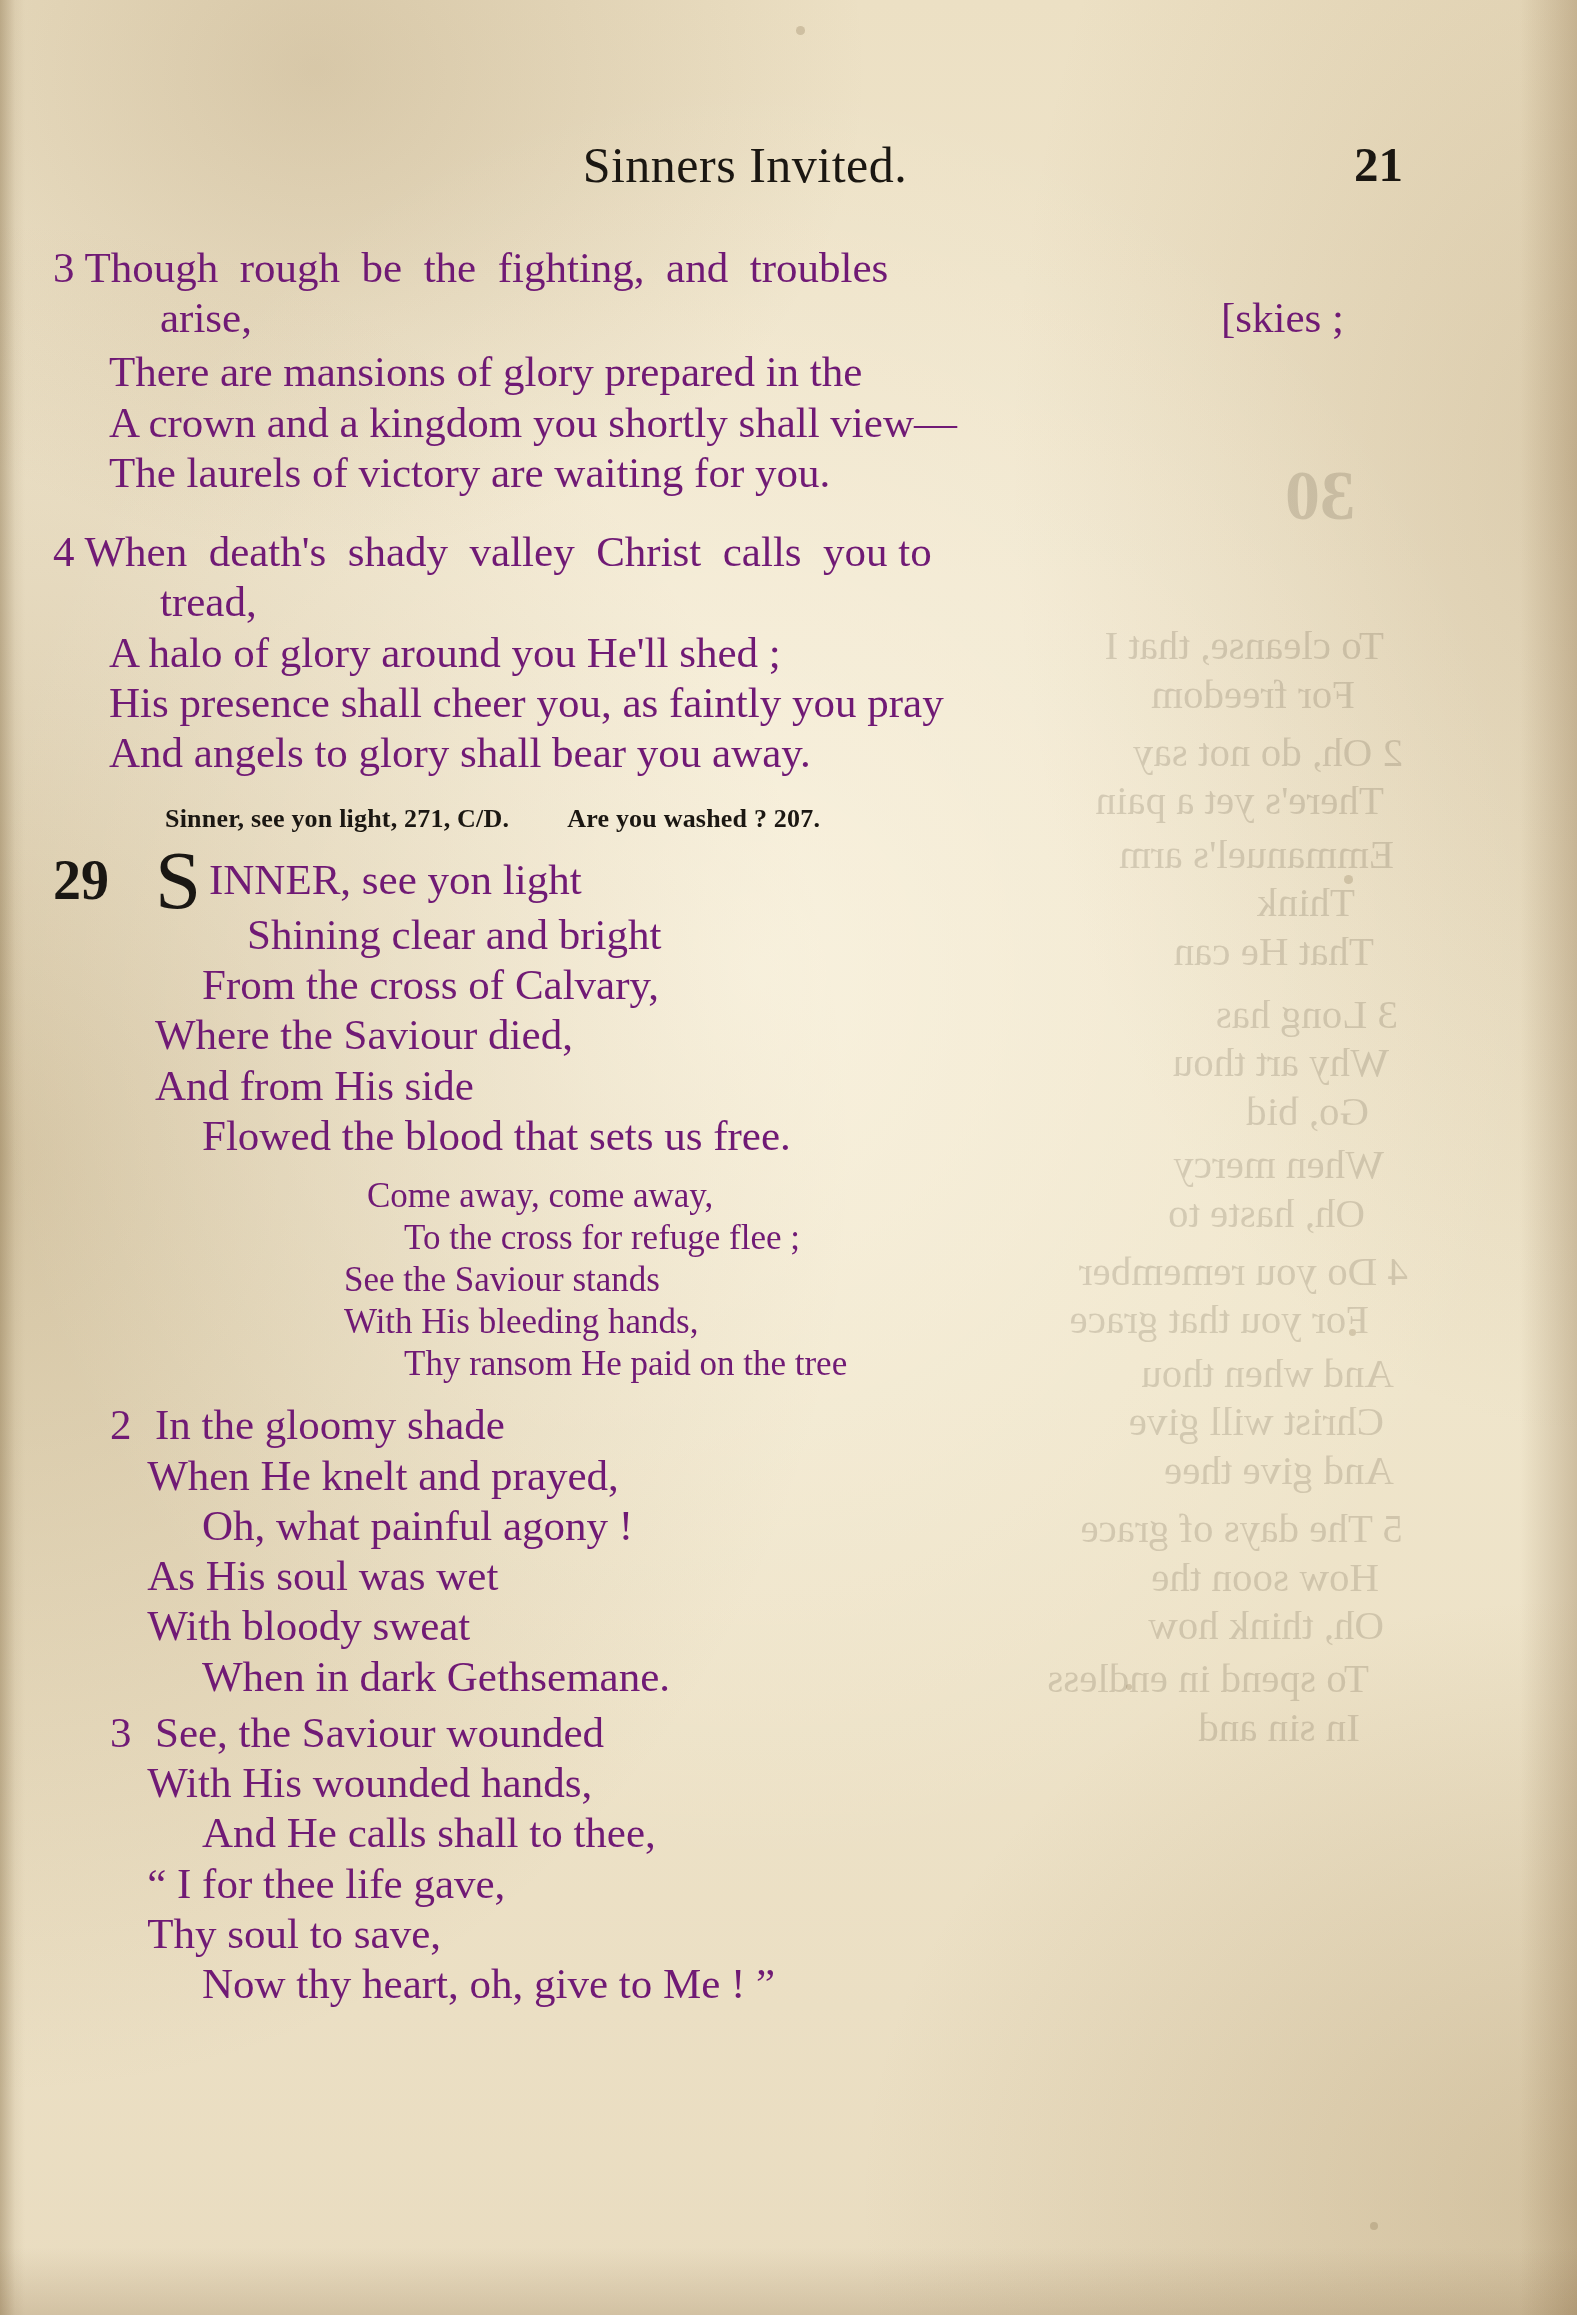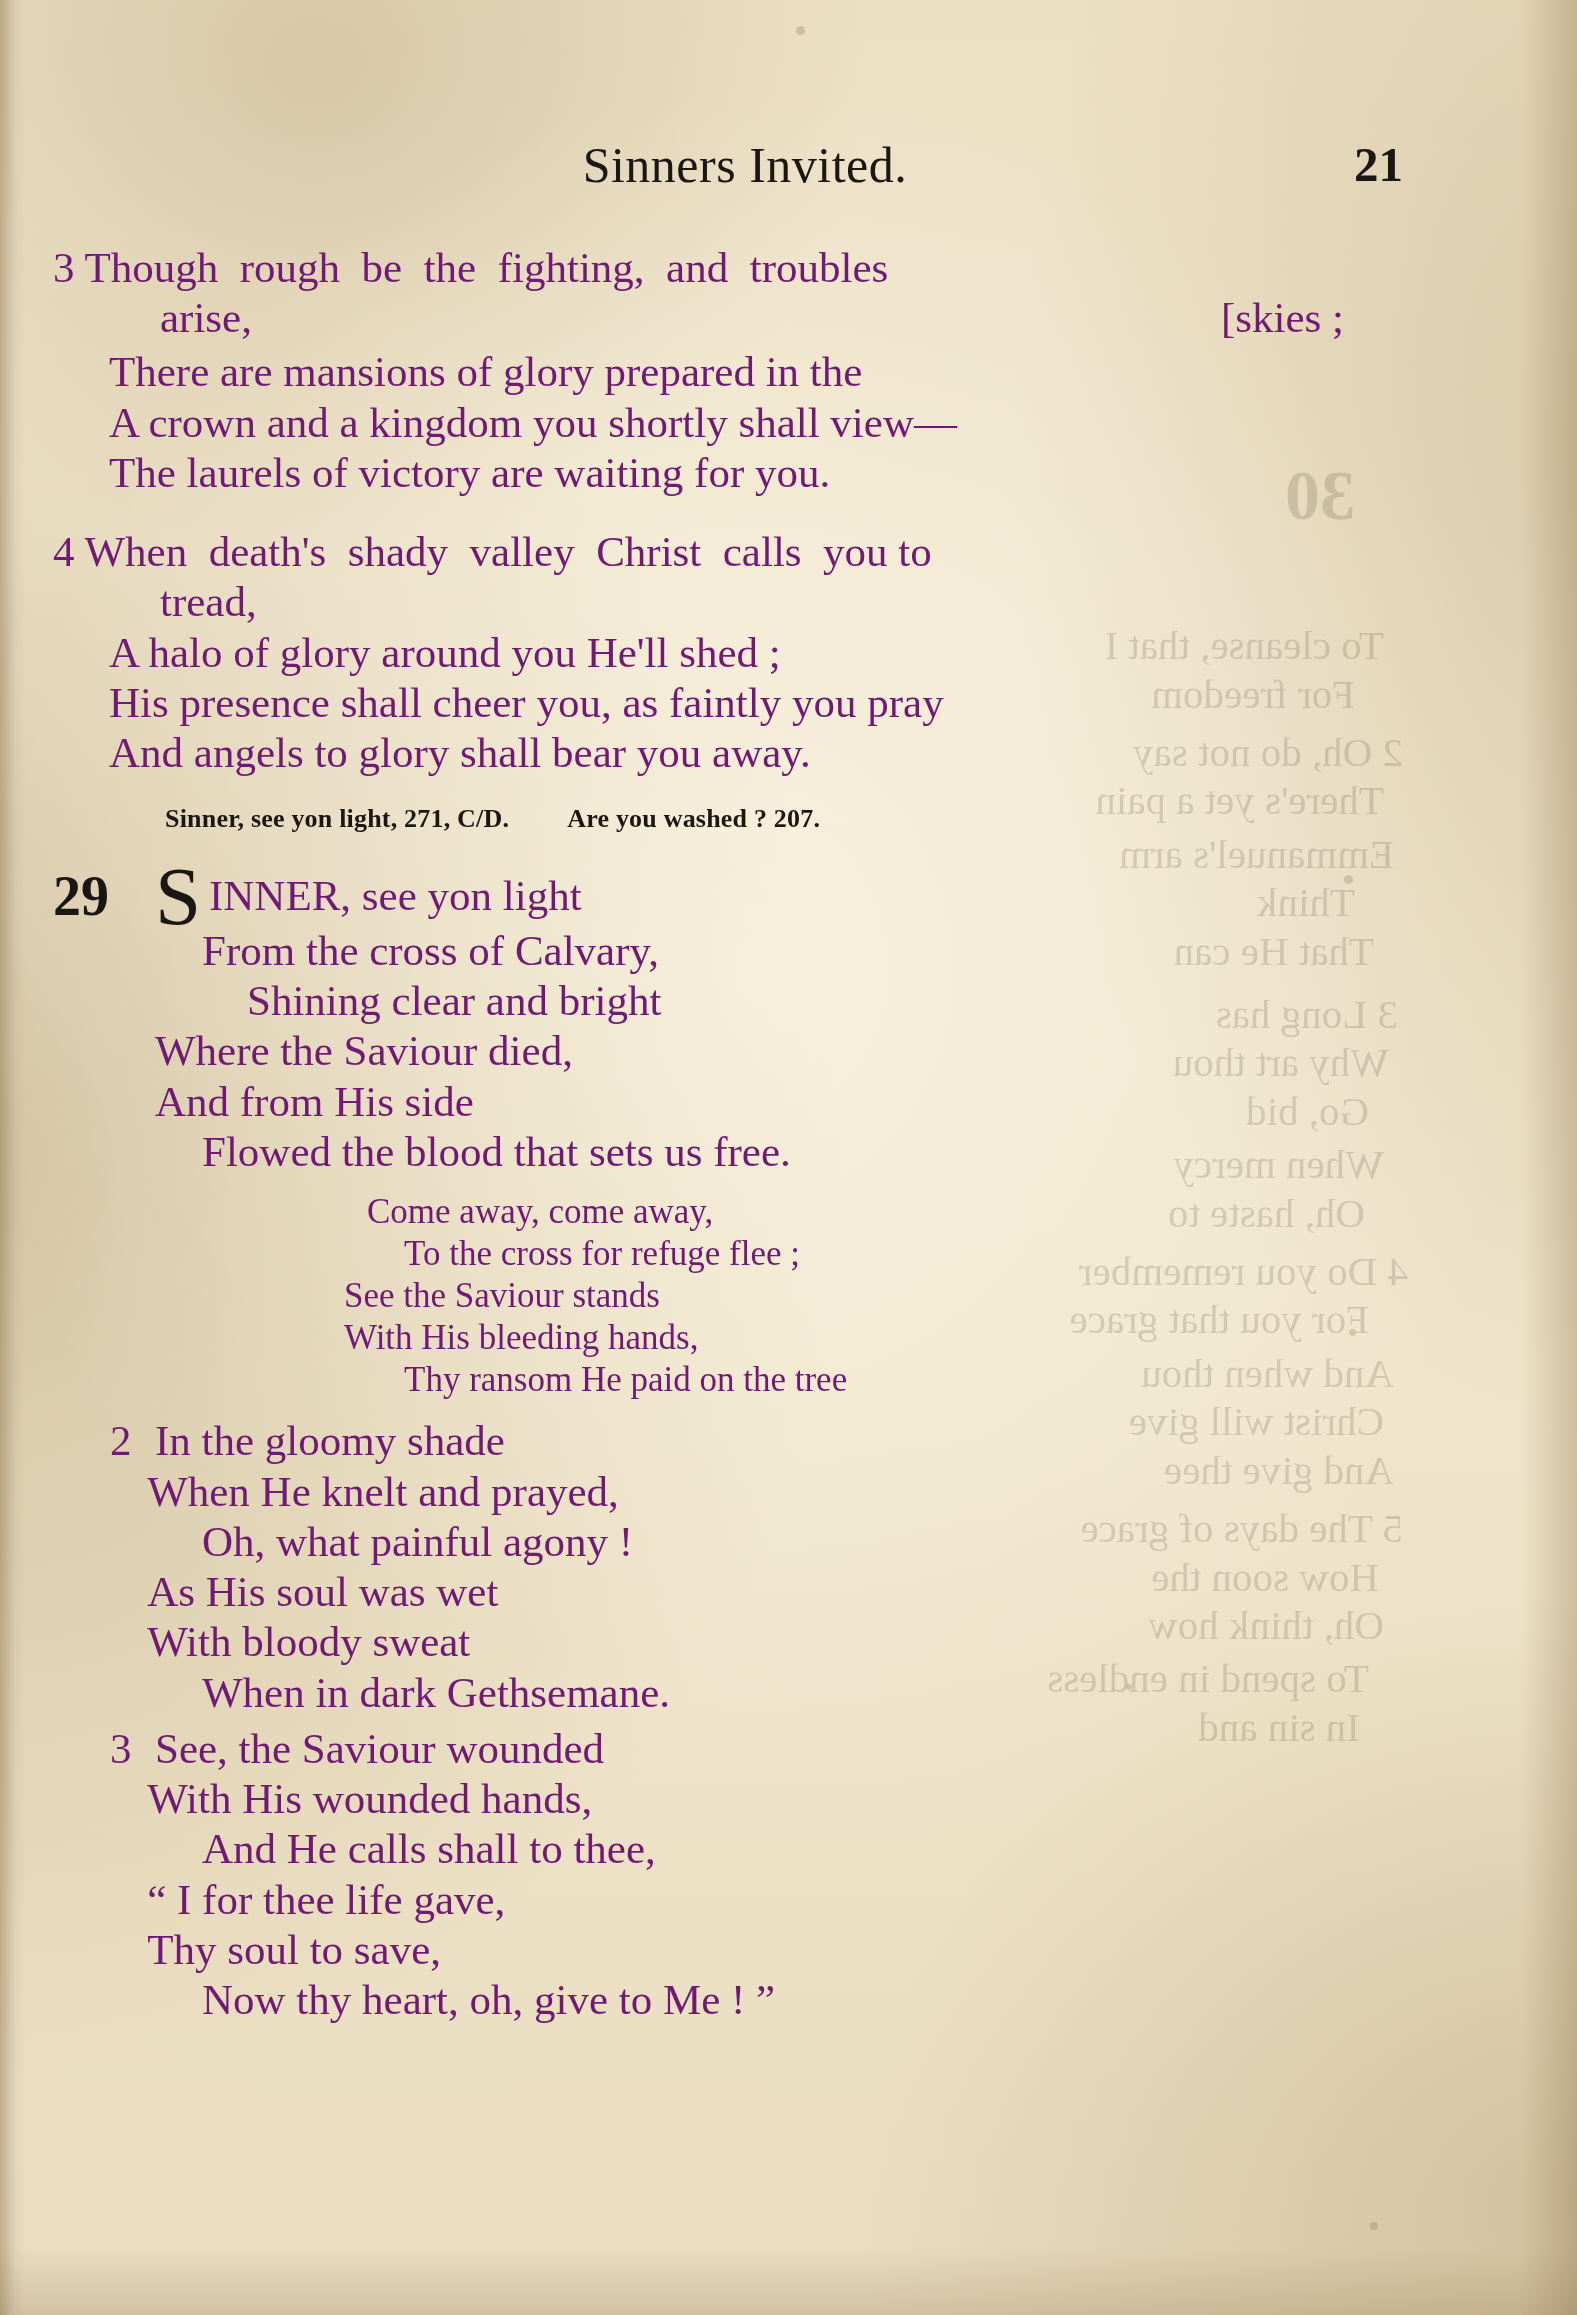--- a/index.html
+++ b/index.html
@@ -118,21 +118,21 @@
     color: #701a75;
   }
   .num {
     font-size: 43px;
     font-weight: 400;
   }
   .indent1 { padding-left: 56px; }
   .hang { padding-left: 60px; text-indent: -60px; }
 
   .crossref {
-    margin: 25px 0 26px 0;
+    margin: 25px 0 10px 0;
     font-size: 26px;
     font-weight: 700;
     letter-spacing: 0.2px;
     padding-left: 112px;
     color: #1b1712;
   }
   .crossref .gap { display: inline-block; width: 58px; }
 
   .hymn-head {
     position: relative;
@@ -264,22 +264,22 @@
 
     <div class="hymn-head">
       <div class="hymn-num">29</div>
       <div class="dropcap">S</div>
       <div class="head-lines">
         <div class="line">INNER, see yon light</div>
       </div>
     </div>
 
     <div class="verse-body" style="margin-top:-3.9px;">
+      <div class="line" style="padding-left:92px;">Shining clear and bright</div>
       <div class="line" style="padding-left:47px;">From the cross of Calvary,</div>
-      <div class="line" style="padding-left:92px;">Shining clear and bright</div>
       <div class="line">Where the Saviour died,</div>
       <div class="line">And from His side</div>
       <div class="line" style="padding-left:47px;">Flowed the blood that sets us free.</div>
     </div>
 
     <div class="chorus">
       <div class="line c-ind2">Come away, come away,</div>
       <div class="line c-ind3">To the cross for refuge flee ;</div>
       <div class="line">See the Saviour stands</div>
       <div class="line">With His bleeding hands,</div>

